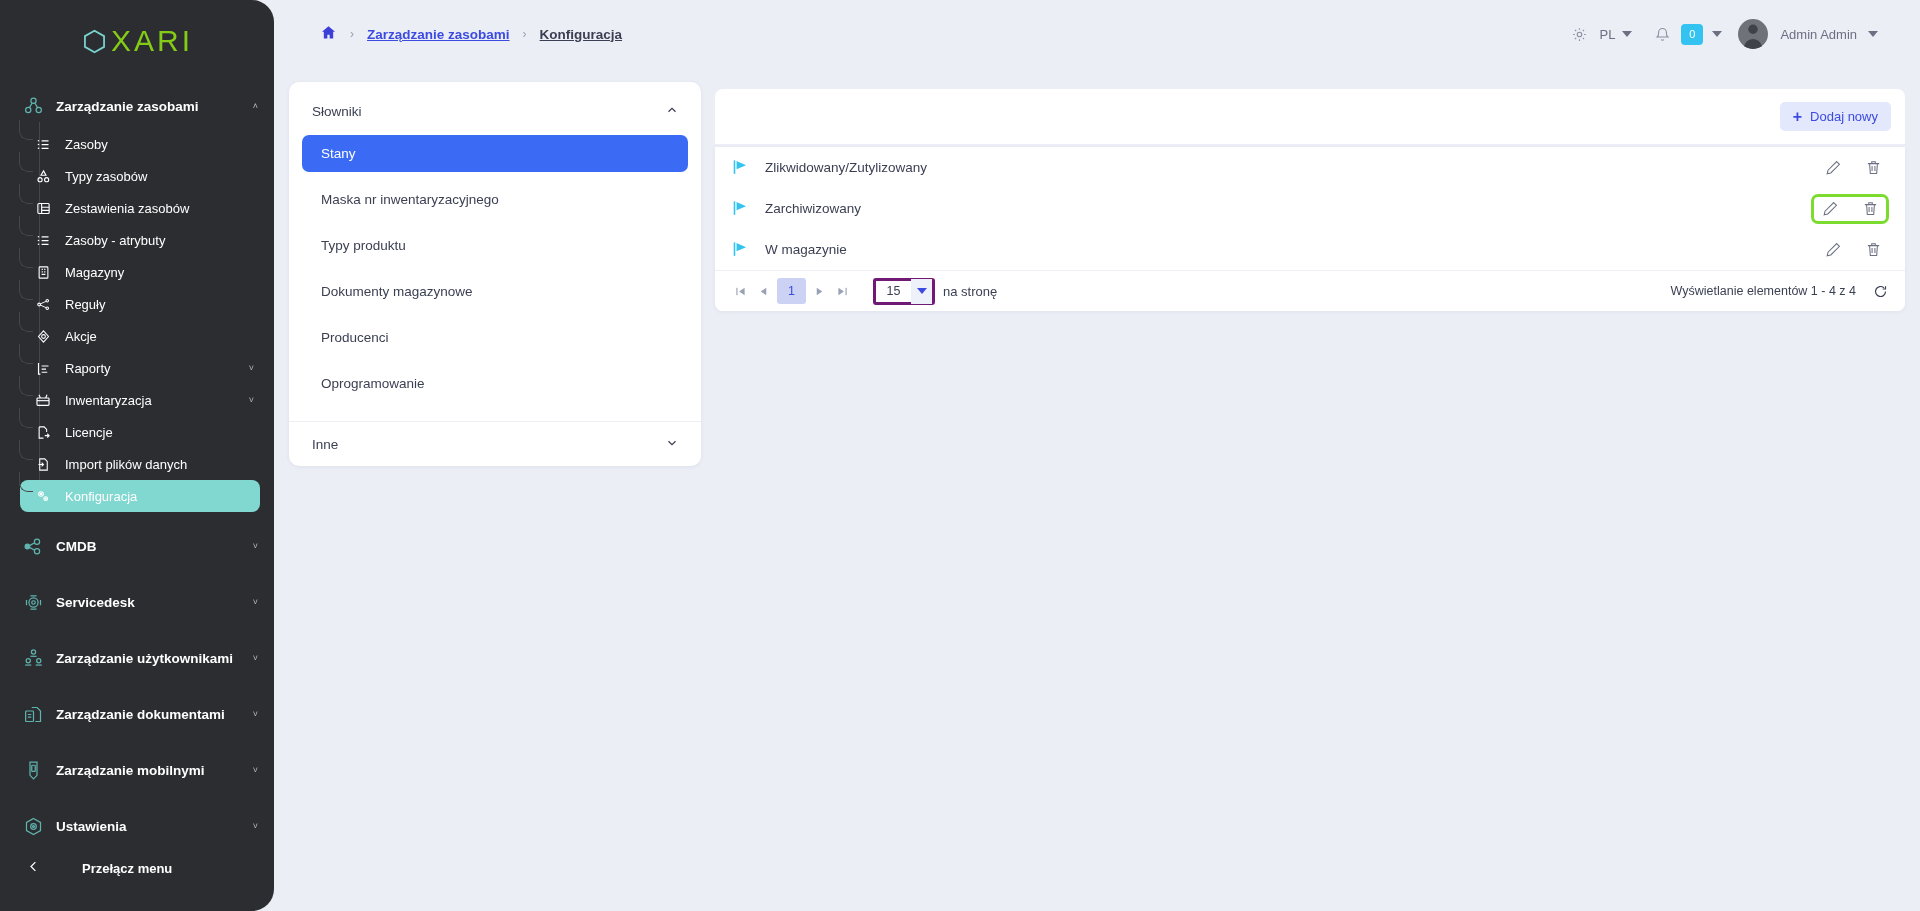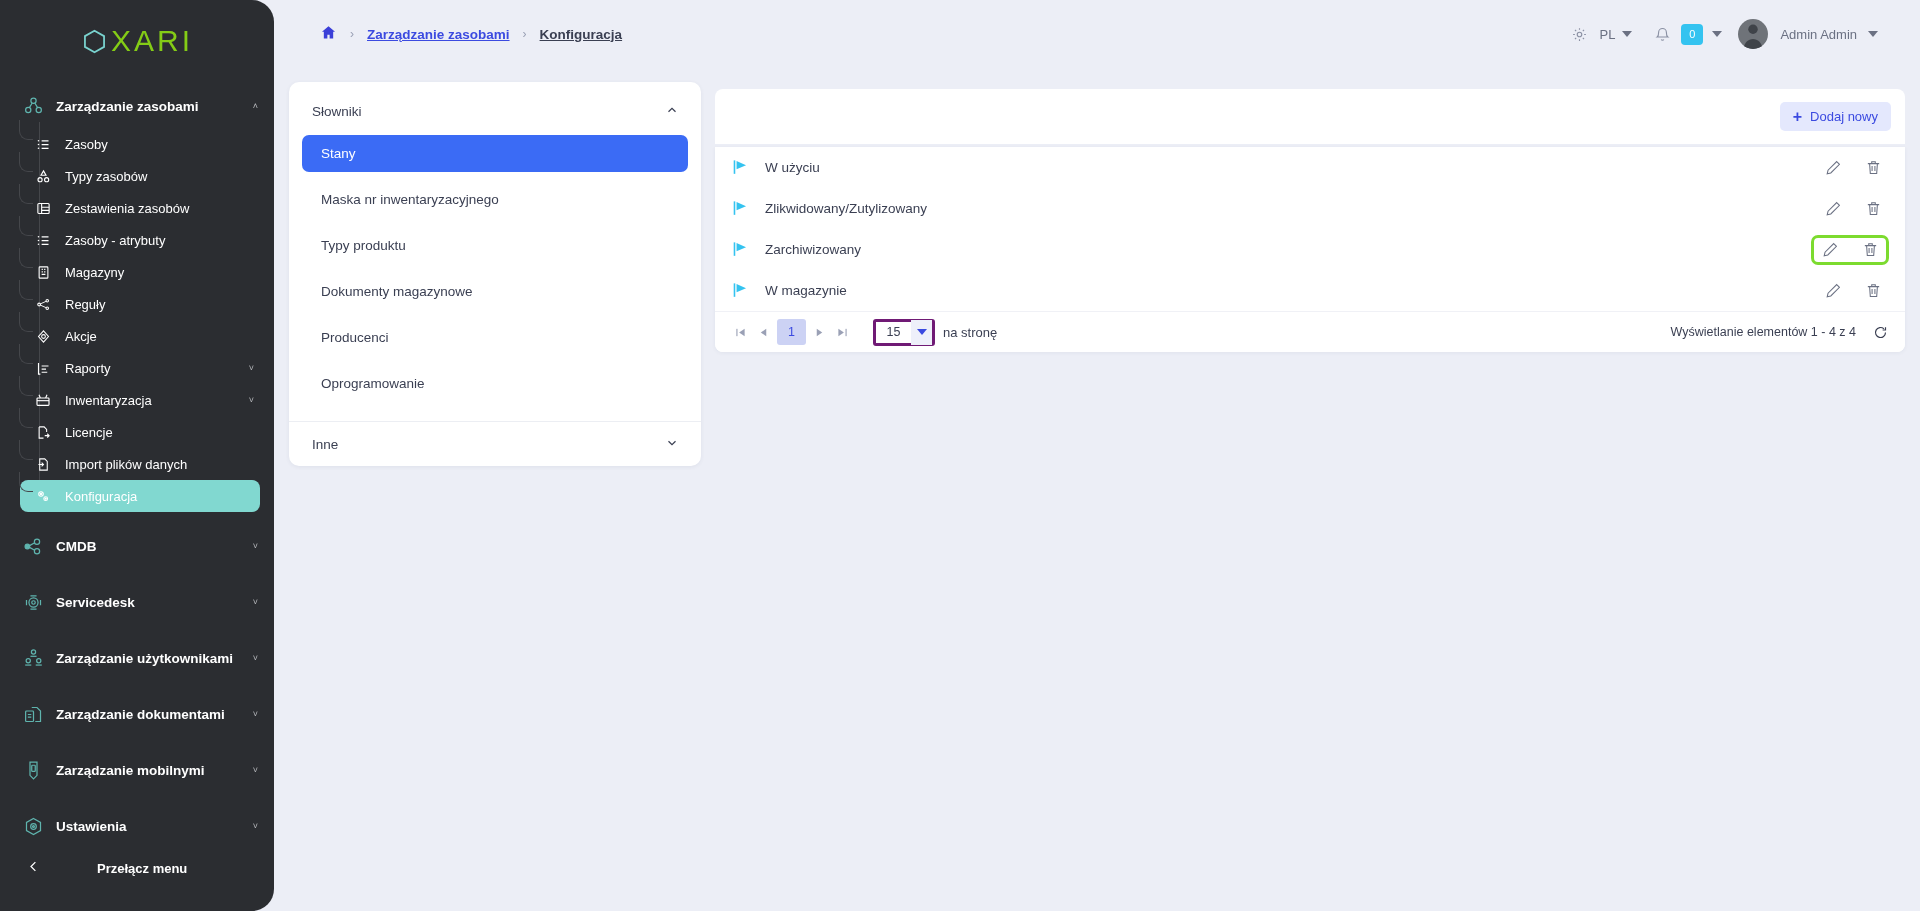--- a/index.html
+++ b/index.html
@@ -63,21 +63,21 @@
   .sub-item .caret { position:absolute; right: 6px; font-size: 9px; color:#b8babe; line-height:1;}
   .sub-item.active { background: #81d8d0; }
   .sub-item.active .lbl { color: #ffffff; }
 
   .nav-sep { height: 12px; }
 
   #toggle-menu {
     display: flex; align-items: center;
     height: 40px; padding-left: 26px; cursor: pointer;
   }
-  #toggle-menu .lbl { font-size: 13px; font-weight: bold; margin-left: 32px; padding-left: 24px; }
+  #toggle-menu .lbl { font-size: 13px; font-weight: bold; margin-left: 17px; padding-left: 24px; }
 
   
   #header {
     position: absolute; left: 274px; top: 0;
     width: 1646px; height: 68px;
     display: flex; align-items: center;
   }
   #breadcrumb { display: flex; align-items: center; gap: 13px; margin-left: 46px; }
   #breadcrumb .sep { color: #9aa0b5; font-size: 12px; }
   #breadcrumb a {
@@ -530,28 +530,51 @@
 
 <div id="toolbar-card">
   <button id="add-new">
     <span class="plus">+</span>
     <span>Dodaj nowy</span>
   </button>
 </div>
 
 <div id="table-card">
 
+
   <div class="trow">
     <span class="flag">
       <svg width="19" height="19" viewBox="0 0 24 24">
           <rect x="3.4" y="3" width="2" height="17" fill="#34c3f0"></rect>
           <path d="M7 3.8 L19 9 L7 14.2 Z" fill="#34c3f0"></path>
         </svg>
     </span>
-    <span class="nm">W użyciu</span>
+    <span class="nm">Zlikwidowany/Zutylizowany</span>
+    <span class="acts">
+      <span class="iconbtn">
+        <svg width="17" height="17" viewBox="0 0 24 24" fill="none" stroke="#6b7183" stroke-width="1.5">
+            <path d="M16.5 3.6l3.9 3.9L8.2 19.7l-5.1 1.2 1.2-5.1z"></path>
+          </svg>
+      </span>
+      <span class="iconbtn">
+        <svg width="17" height="17" viewBox="0 0 24 24" fill="none" stroke="#6b7183" stroke-width="1.5">
+            <path d="M4 6.5h16M9.5 6.5V4h5v2.5M6.5 6.5l1 14h9l1-14M10 10v7M14 10v7"></path>
+          </svg>
+      </span>
+    </span>
+  </div>
+
+  <div class="trow hl">
+    <span class="flag">
+      <svg width="19" height="19" viewBox="0 0 24 24">
+          <rect x="3.4" y="3" width="2" height="17" fill="#34c3f0"></rect>
+          <path d="M7 3.8 L19 9 L7 14.2 Z" fill="#34c3f0"></path>
+        </svg>
+    </span>
+    <span class="nm">Zarchiwizowany</span>
     <span class="acts">
       <span class="iconbtn">
         <svg width="17" height="17" viewBox="0 0 24 24" fill="none" stroke="#6b7183" stroke-width="1.5">
             <path d="M16.5 3.6l3.9 3.9L8.2 19.7l-5.1 1.2 1.2-5.1z"></path>
           </svg>
       </span>
       <span class="iconbtn">
         <svg width="17" height="17" viewBox="0 0 24 24" fill="none" stroke="#6b7183" stroke-width="1.5">
             <path d="M4 6.5h16M9.5 6.5V4h5v2.5M6.5 6.5l1 14h9l1-14M10 10v7M14 10v7"></path>
           </svg>
@@ -559,64 +582,20 @@
     </span>
   </div>
 
   <div class="trow">
     <span class="flag">
       <svg width="19" height="19" viewBox="0 0 24 24">
           <rect x="3.4" y="3" width="2" height="17" fill="#34c3f0"></rect>
           <path d="M7 3.8 L19 9 L7 14.2 Z" fill="#34c3f0"></path>
         </svg>
     </span>
-    <span class="nm">Zlikwidowany/Zutylizowany</span>
-    <span class="acts">
-      <span class="iconbtn">
-        <svg width="17" height="17" viewBox="0 0 24 24" fill="none" stroke="#6b7183" stroke-width="1.5">
-            <path d="M16.5 3.6l3.9 3.9L8.2 19.7l-5.1 1.2 1.2-5.1z"></path>
-          </svg>
-      </span>
-      <span class="iconbtn">
-        <svg width="17" height="17" viewBox="0 0 24 24" fill="none" stroke="#6b7183" stroke-width="1.5">
-            <path d="M4 6.5h16M9.5 6.5V4h5v2.5M6.5 6.5l1 14h9l1-14M10 10v7M14 10v7"></path>
-          </svg>
-      </span>
-    </span>
-  </div>
-
-  <div class="trow hl">
-    <span class="flag">
-      <svg width="19" height="19" viewBox="0 0 24 24">
-          <rect x="3.4" y="3" width="2" height="17" fill="#34c3f0"></rect>
-          <path d="M7 3.8 L19 9 L7 14.2 Z" fill="#34c3f0"></path>
-        </svg>
-    </span>
-    <span class="nm">Zarchiwizowany</span>
-    <span class="acts">
-      <span class="iconbtn">
-        <svg width="17" height="17" viewBox="0 0 24 24" fill="none" stroke="#6b7183" stroke-width="1.5">
-            <path d="M16.5 3.6l3.9 3.9L8.2 19.7l-5.1 1.2 1.2-5.1z"></path>
-          </svg>
-      </span>
-      <span class="iconbtn">
-        <svg width="17" height="17" viewBox="0 0 24 24" fill="none" stroke="#6b7183" stroke-width="1.5">
-            <path d="M4 6.5h16M9.5 6.5V4h5v2.5M6.5 6.5l1 14h9l1-14M10 10v7M14 10v7"></path>
-          </svg>
-      </span>
-    </span>
-  </div>
-
-  <div class="trow">
-    <span class="flag">
-      <svg width="19" height="19" viewBox="0 0 24 24">
-          <rect x="3.4" y="3" width="2" height="17" fill="#34c3f0"></rect>
-          <path d="M7 3.8 L19 9 L7 14.2 Z" fill="#34c3f0"></path>
-        </svg>
-    </span>
     <span class="nm">W magazynie</span>
     <span class="acts">
       <span class="iconbtn">
         <svg width="17" height="17" viewBox="0 0 24 24" fill="none" stroke="#6b7183" stroke-width="1.5">
             <path d="M16.5 3.6l3.9 3.9L8.2 19.7l-5.1 1.2 1.2-5.1z"></path>
           </svg>
       </span>
       <span class="iconbtn">
         <svg width="17" height="17" viewBox="0 0 24 24" fill="none" stroke="#6b7183" stroke-width="1.5">
             <path d="M4 6.5h16M9.5 6.5V4h5v2.5M6.5 6.5l1 14h9l1-14M10 10v7M14 10v7"></path>

